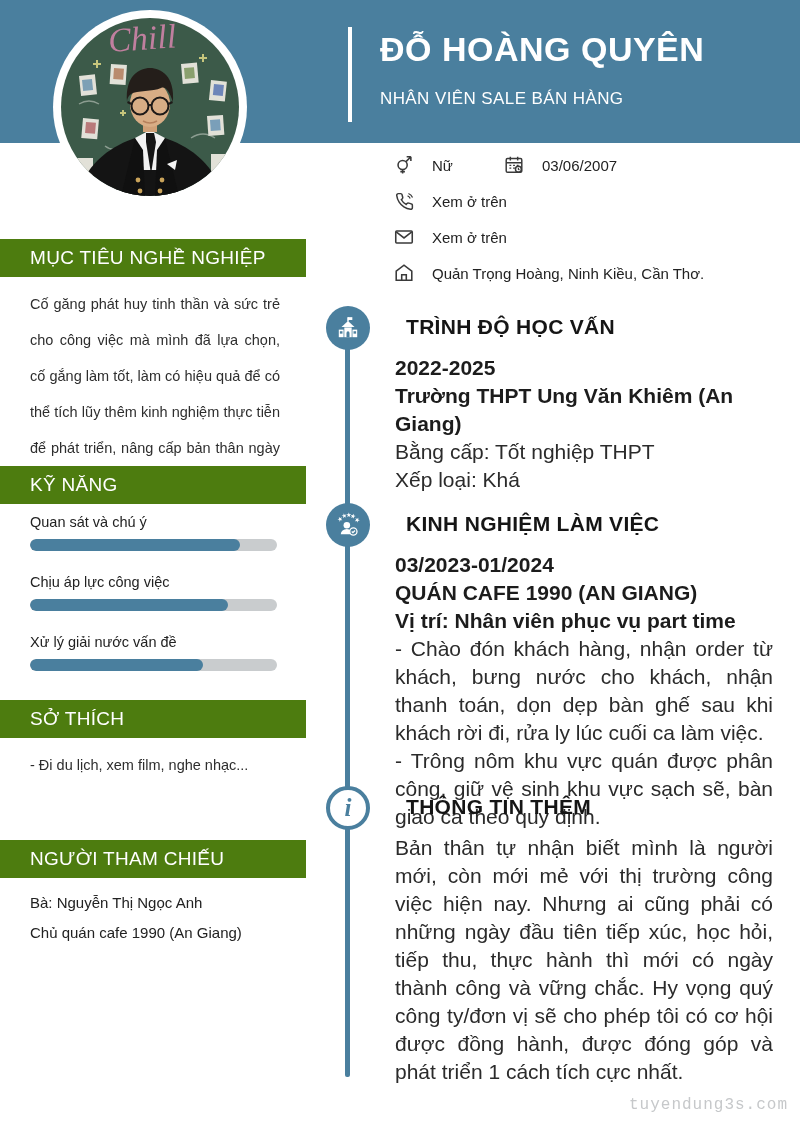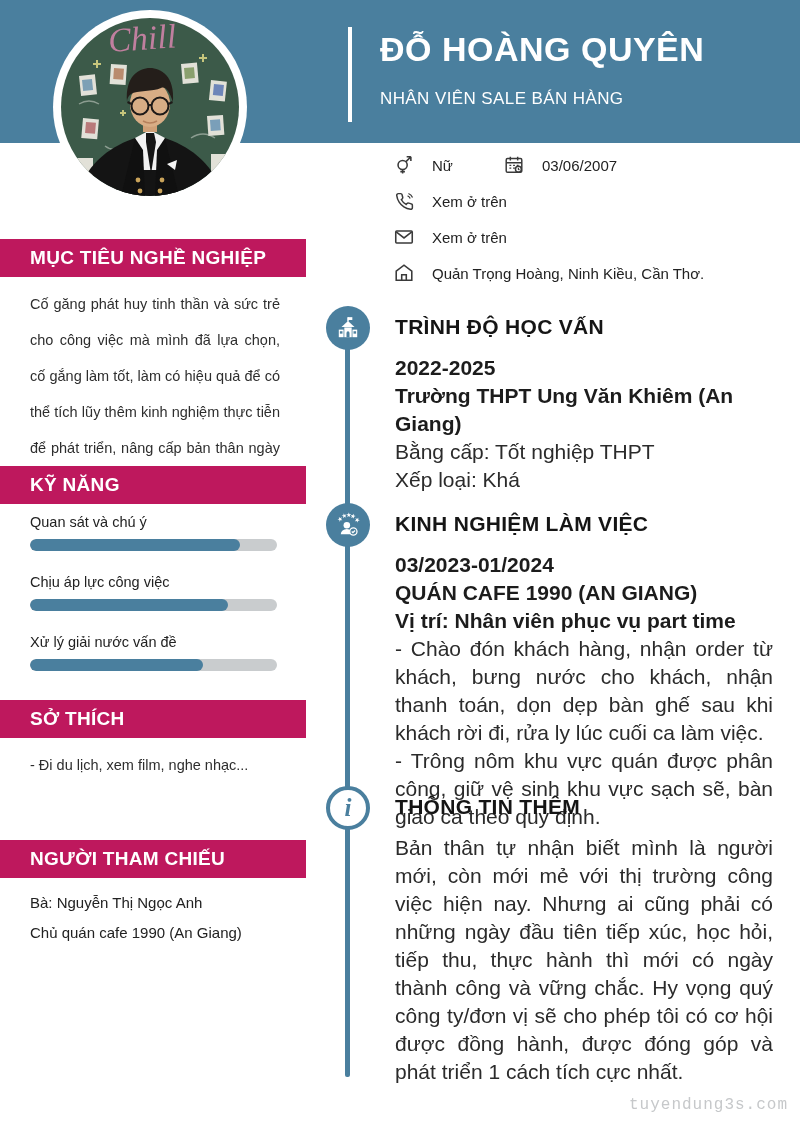--- a/index.html
+++ b/index.html
@@ -24,41 +24,41 @@
   
   .contact { position:absolute; left:392px; top:147px; width:380px; }
   .contact-row { display:flex; align-items:center; height:36px; }
   .contact-row .cicon { width:24px; height:24px; flex:0 0 24px; display:flex; align-items:center; justify-content:center; color:#3a3a3a; }
   .contact-row .ctext { margin-left:16px; font-size:15px; color:#222; }
   .contact-row .ctext.first { width:58px; }
   .contact-row .cicon.second { margin-left:12px; }
 
   
   .lsection { position:absolute; left:0; width:306px; }
-  .lheading { height:38px; background:#be185d; color:#ffffff; font-size:19px; font-weight:bold;
+  .lheading { height:38px; background:#4d7c0f; color:#ffffff; font-size:19px; font-weight:normal;
     display:flex; align-items:center; padding-left:30px; letter-spacing:.3px; }
   .lbody { padding:9px 26px 0 30px; font-size:14.5px; line-height:36px; text-align:justify; color:#2e2e2e; }
   .lbody.noj { text-align:left; }
 
   .skills { padding:10px 28px 0 30px; }
   .skill-label { font-size:14.5px; color:#222; margin-bottom:9px; }
   .skill-track { width:247px; height:12px; background:#c9ccce; border-radius:6px; margin-bottom:23px; overflow:hidden; }
   .skill-fill { height:12px; background:#4a7f9e; border-radius:6px; }
 
   .ref-lines { padding:10px 26px 0 30px; font-size:15px; line-height:30px; color:#222; }
 
   
   .timeline { position:absolute; left:345px; top:330px; width:5px; height:747px; background:#4a7f9e; border-radius:2px; }
   .rsection { position:absolute; left:326px; width:460px; }
   .circle-icon { position:absolute; left:0; top:0; width:44px; height:44px; border-radius:50%;
     background:#4a7f9e; display:flex; align-items:center; justify-content:center; color:#ffffff; }
   .circle-icon.info-style { background:#ffffff; border:4px solid #4a7f9e; }
   .info-i { font-family:"Liberation Serif","DejaVu Serif",serif; font-style:italic; font-weight:bold;
     font-size:25px; color:#4a7f9e; line-height:1; margin-top:-2px; }
-  .rheading { position:absolute; left:69px; top:9px; font-size:21px; font-weight:bold; color:#151515; letter-spacing:.3px; }
+  .rheading { position:absolute; left:80px; top:9px; font-size:21px; font-weight:bold; color:#151515; letter-spacing:.3px; }
   .rcontent { position:absolute; left:69px; top:48px; width:378px; font-size:21px; line-height:28px; color:#2b2b2b; }
   .rcontent .b { font-weight:bold; color:#1c1c1c; }
   .rcontent .just { text-align:justify; }
 
   
   .footer { position:absolute; right:12px; top:1096px; font-family:"Liberation Mono","DejaVu Sans Mono",monospace;
     font-size:16px; letter-spacing:1px; color:#c6c8ca; }
 
   svg { display:block; }
 </style>

